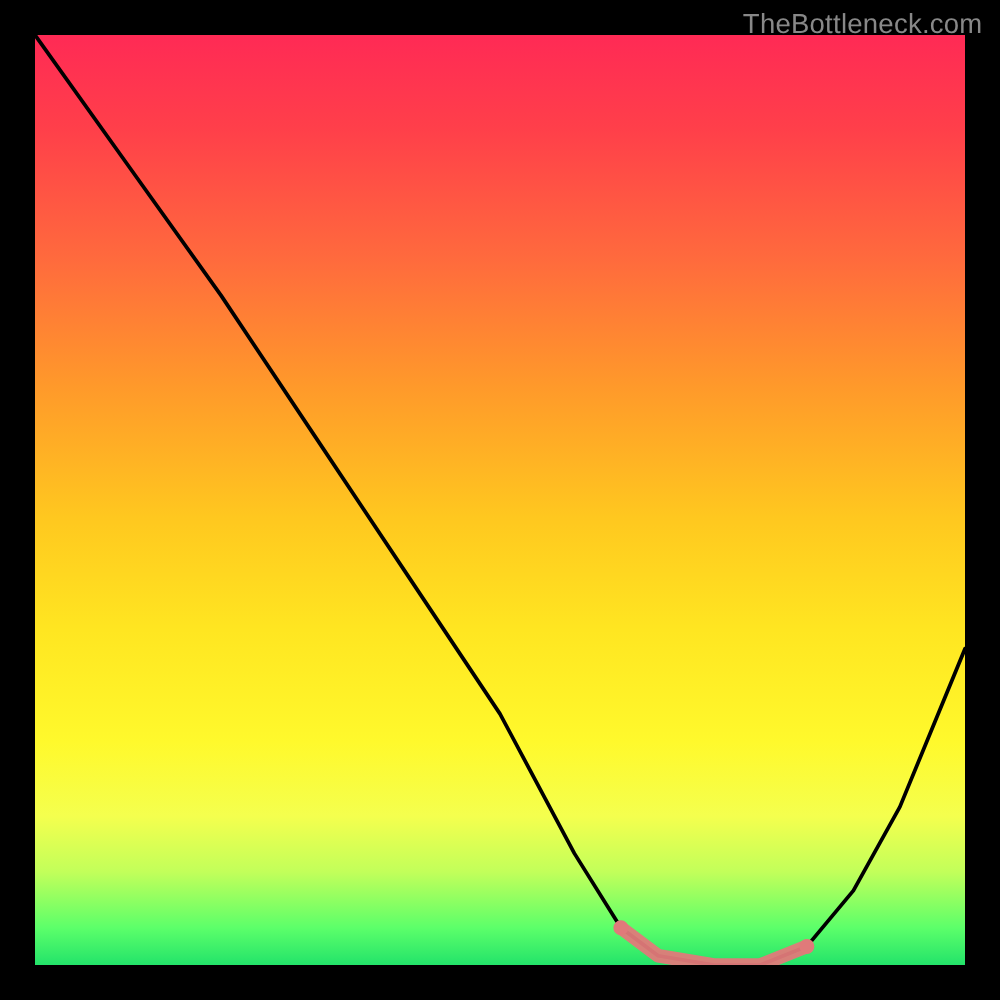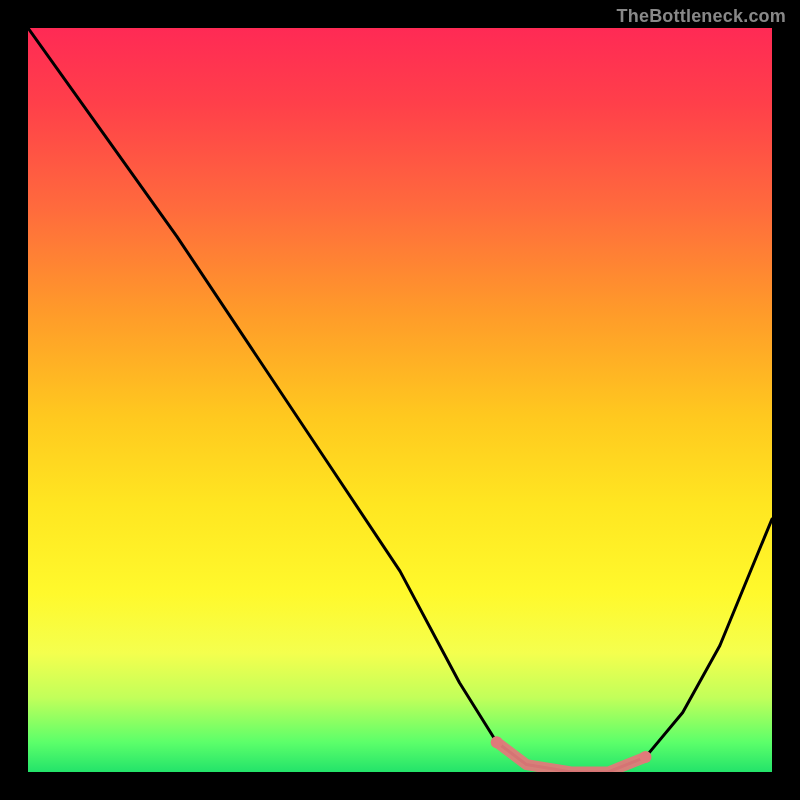--- a/index.html
+++ b/index.html
@@ -9,22 +9,22 @@
     background: #000;
     position: relative;
     font-family: Arial, sans-serif;
     overflow: hidden;
   }
   .watermark {
     position: absolute;
     top: 6px;
     right: 14px;
     color: #888;
-    font-size: 18px;
-    font-weight: 700;
+    font-size: 22px;
+    font-weight: 400;
     z-index: 10;
     letter-spacing: 0.2px;
   }
   .plot-area {
     position: absolute;
     left: 28px;
     top: 28px;
     width: 744px;
     height: 744px;
     background: linear-gradient(to bottom,

